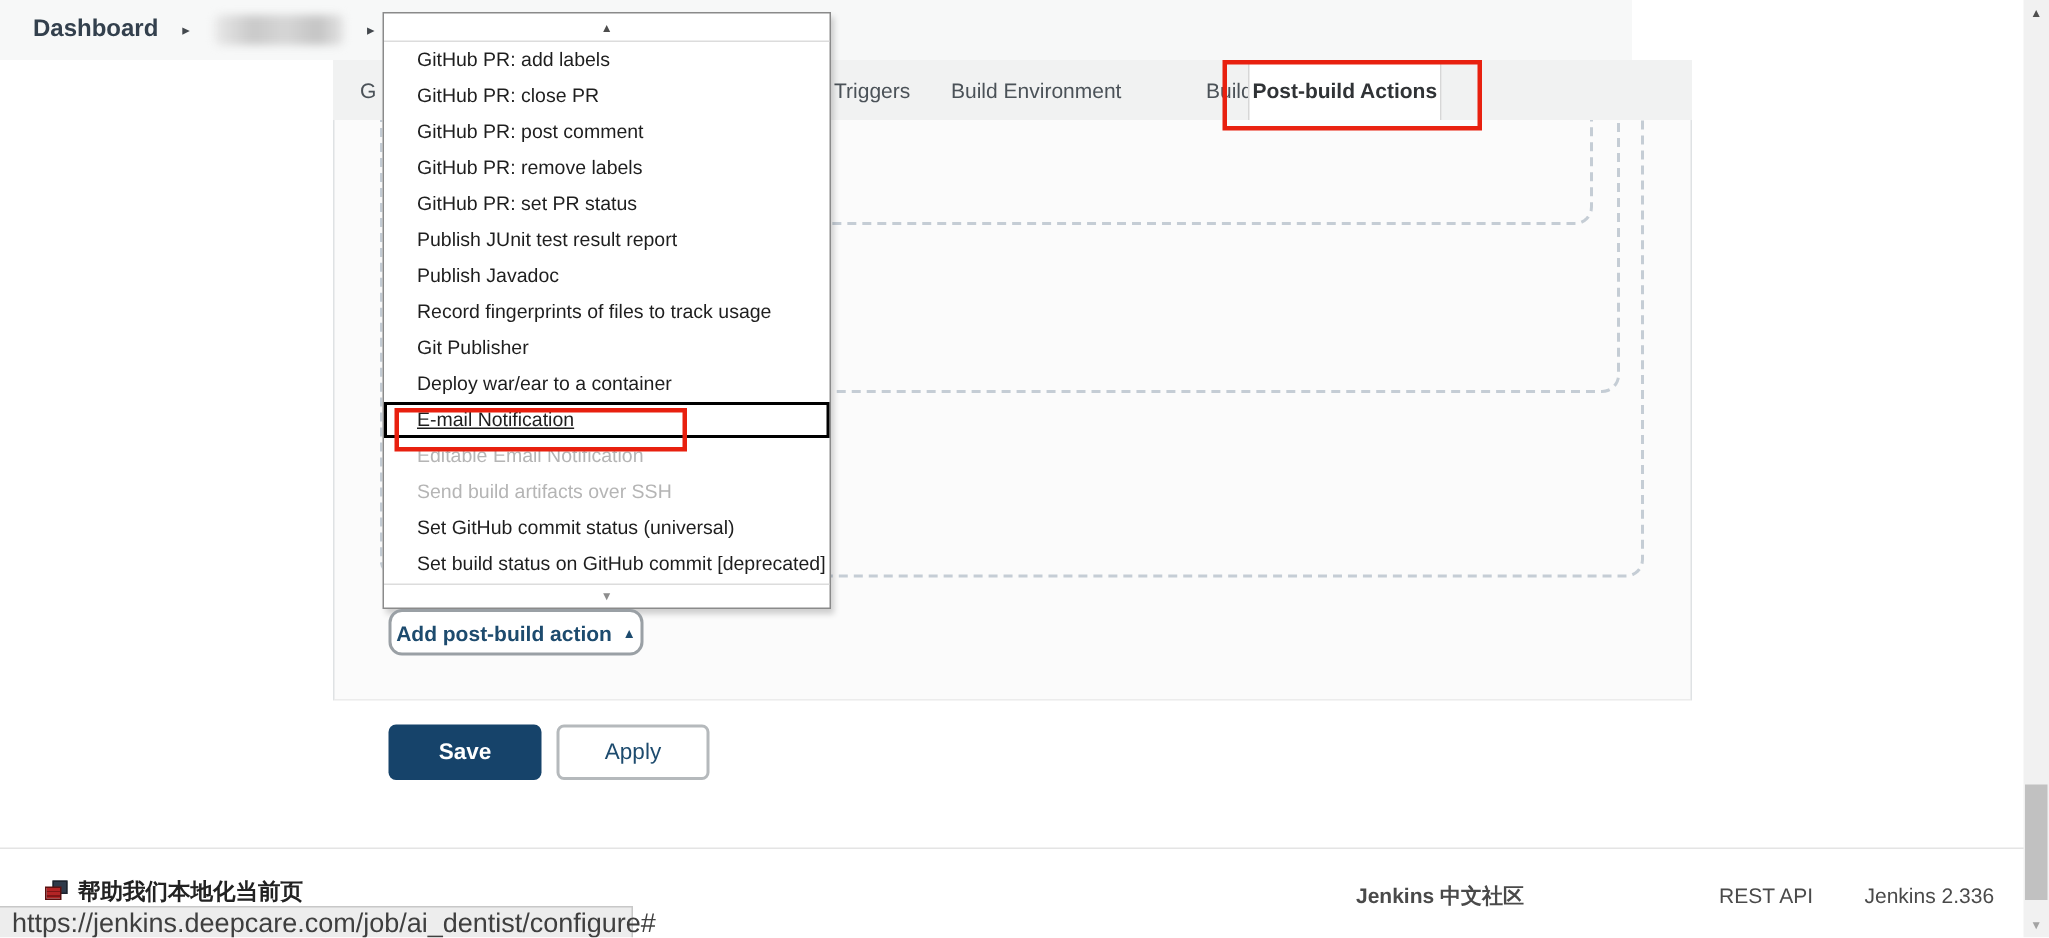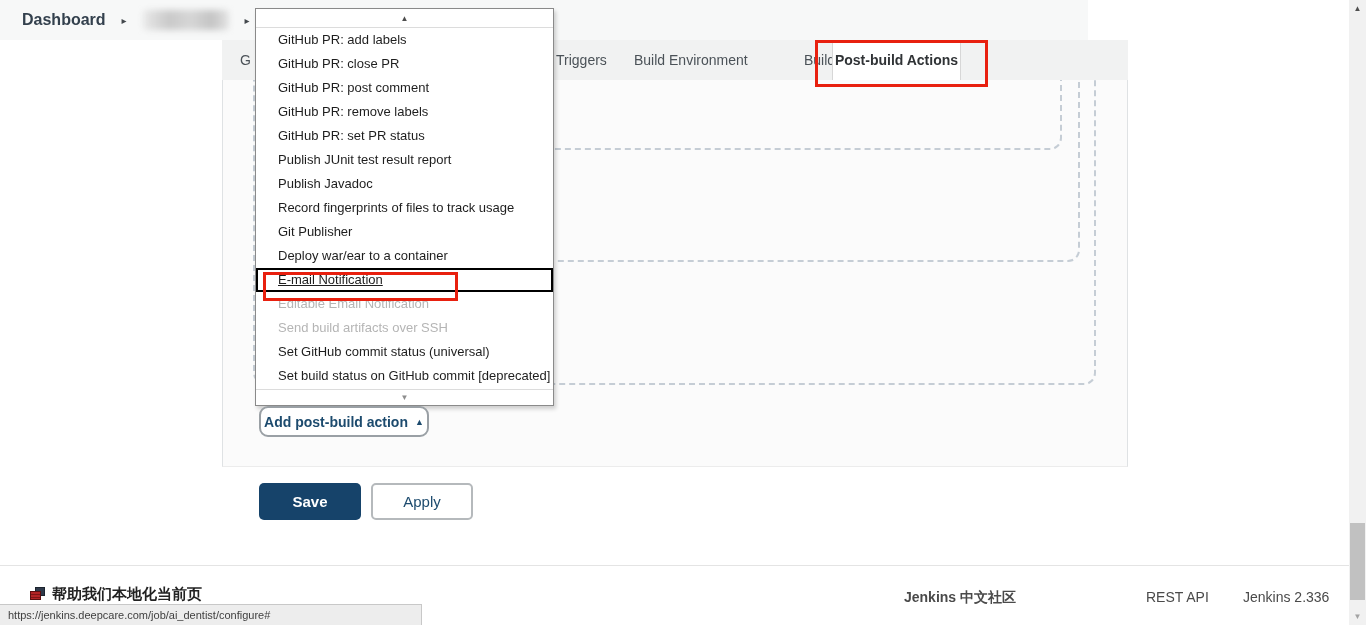--- a/index.html
+++ b/index.html
@@ -153,21 +153,21 @@
   .footer-localize .txt { font-size: 15px; font-weight: bold; color: #222; }
   .footer-link { position: absolute; top: 589px; font-size: 14px; color: #4a4a4a; cursor: pointer; white-space: nowrap; }
   .footer-community { left: 904px; font-weight: bold; }
   .footer-rest     { left: 1146px; }
   .footer-version  { left: 1243px; cursor: default; }
 
   
   .status-bar {
     position: absolute; left: 0; top: 604px; width: 422px; height: 21px;
     background: #ededed; border-top: 1px solid #c8c8c8; border-right: 1px solid #c8c8c8;
-    font-size: 11px; color: #3f3f3f;
+    font-size: 18px; color: #3f3f3f;
     display: flex; align-items: center; padding-left: 8px; white-space: nowrap; text-align: right;
   }
 
   
   .scrollbar {
     position: absolute; right: 0; top: 0; width: 17px; height: 625px;
     background: #f1f1f1; z-index: 20;
   }
   .sb-arrow {
     position: absolute; left: 0; width: 17px; height: 17px;

